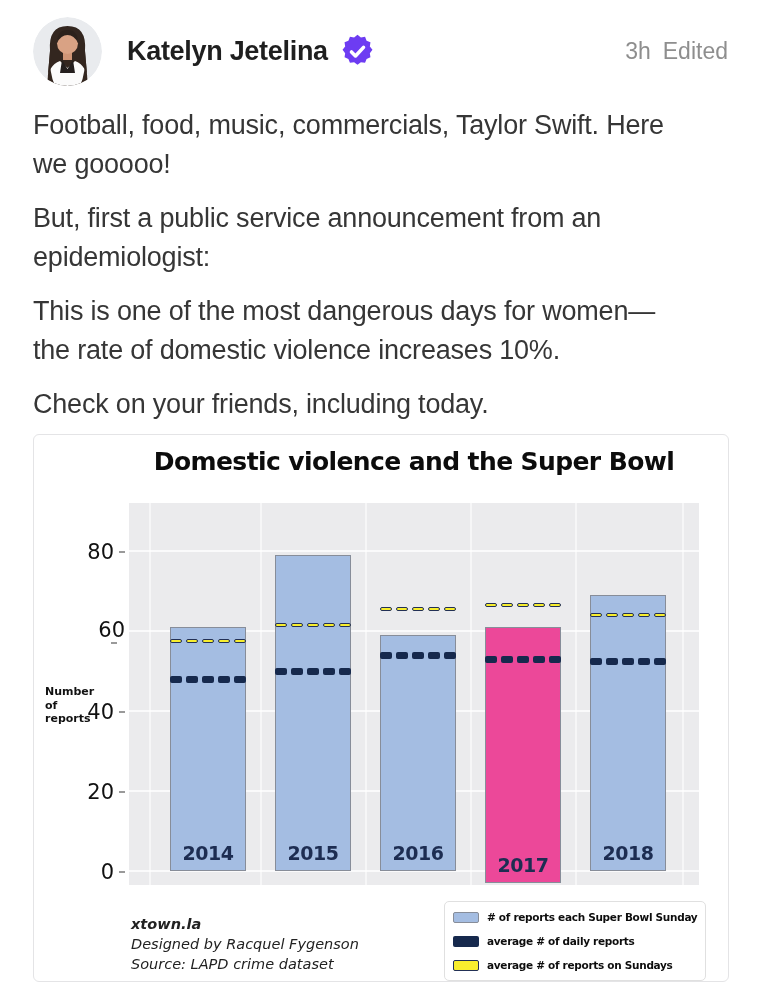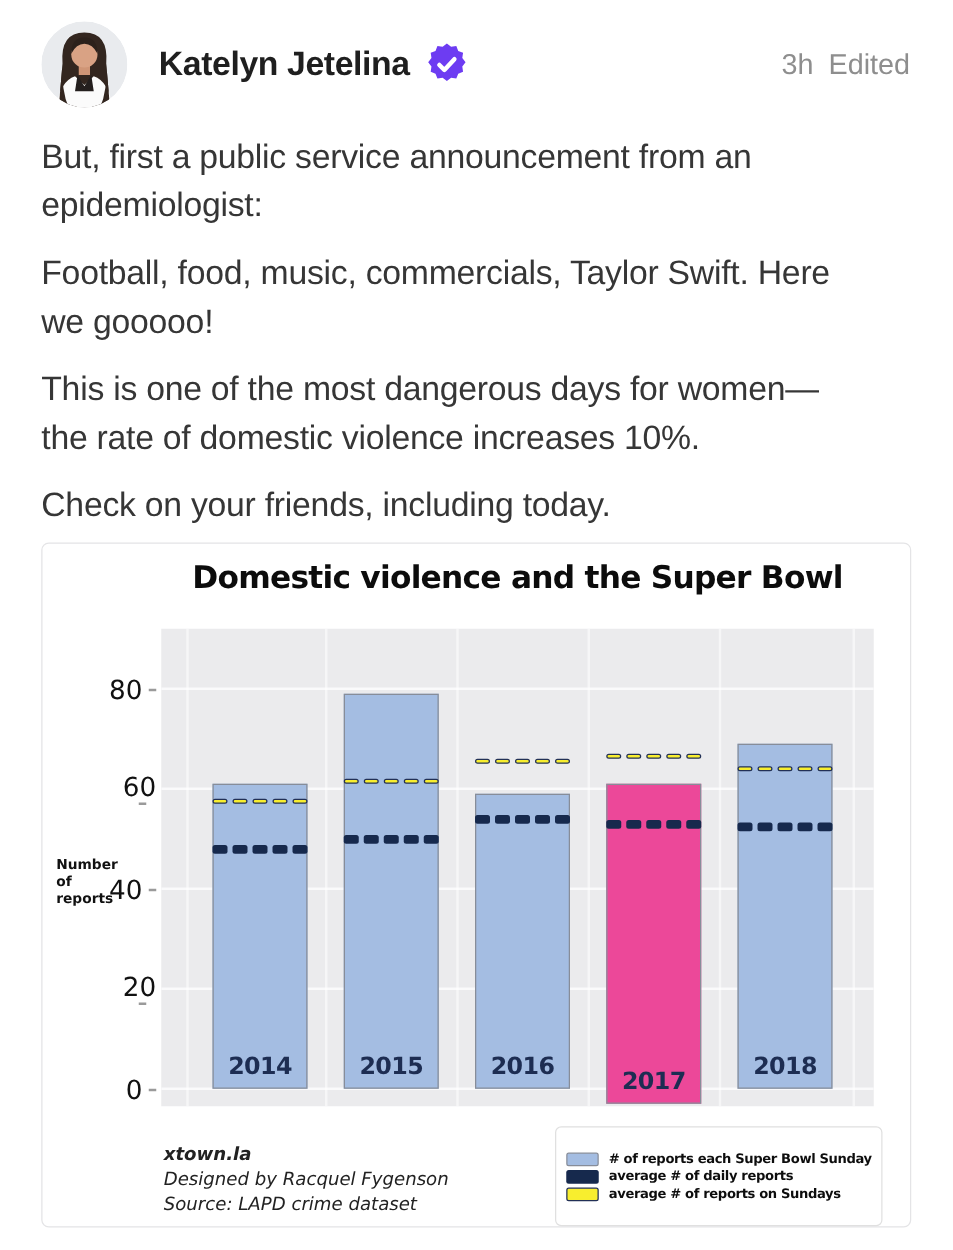--- a/index.html
+++ b/index.html
@@ -50,21 +50,21 @@
              font-family:"DejaVu Sans", sans-serif; font-weight:bold; font-size:11px;
              line-height:13.5px; color:#111; }
 
   .credits { position:absolute; left:97px; top:479px;
              font-family:"DejaVu Sans", sans-serif; font-style:italic; font-size:14.5px;
              line-height:20px; color:#222; }
   .credits .c0 { font-weight:bold; }
 
   .legend { position:absolute; left:410px; top:466px; width:262px; height:80px;
             background:#fff; border:1px solid #e0e0e0; border-radius:5px;
-            display:flex; flex-direction:column; justify-content:center; gap:2px;
+            display:flex; flex-direction:column; justify-content:center; gap:12px;
             padding:6px 8px; }
   .legend-row { display:flex; align-items:center; gap:8px; }
   .swatch { width:26px; height:11px; border-radius:2px; flex:0 0 auto; }
   .legend-label { font-family:"DejaVu Sans", sans-serif; font-weight:bold; font-size:10.5px;
                   color:#0d0d0d; white-space:nowrap; letter-spacing:-0.3px; }
 </style>
 </head>
 <body>
 
 <div class="header">
@@ -92,36 +92,36 @@
   <svg class="badge" viewBox="0 0 24 24">
     <path fill="#6d3cf2" d="M12 1.2l2.2 1.7 2.7-.4 1 2.5 2.5 1-.4 2.7 1.7 2.2-1.7 2.2.4 2.7-2.5 1-1 2.5-2.7-.4-2.2 1.7-2.2-1.7-2.7.4-1-2.5-2.5-1 .4-2.7-1.7-2.2 1.7-2.2-.4-2.7 2.5-1 1-2.5 2.7.4z"></path>
     <path d="M8.1 12.3l2.6 2.6 5.2-5.6" fill="none" stroke="#ffffff" stroke-width="2.3" stroke-linecap="round" stroke-linejoin="round"></path>
   </svg>
   <div class="time">
     <span class="t-rel">3h</span><span>Edited</span>
   </div>
 </div>
 
 <div class="post">
+  <p>Football, food, music, commercials, Taylor Swift. Here we gooooo!</p>
   <p>But, first a public service announcement from an epidemiologist:</p>
-  <p>Football, food, music, commercials, Taylor Swift. Here we gooooo!</p>
   <p>This is one of the most dangerous days for women—the rate of domestic violence increases 10%.</p>
   <p>Check on your friends, including today.</p>
 </div>
 
 <div class="chart-card">
   <div class="chart-title">Domestic violence and the Super Bowl</div>
 
   <div class="y-label">Number of reports</div>
   <div class="y-axis">
       <div class="ytick" style="bottom: 1px;">
         <span class="ytick-num">0</span>
         <span class="ytick-mark"></span>
       </div>
-      <div class="ytick" style="bottom: 81px; flex-direction: column;">
+      <div class="ytick" style="bottom: 81px;">
         <span class="ytick-num">20</span>
         <span class="ytick-mark"></span>
       </div>
       <div class="ytick" style="bottom: 161px;">
         <span class="ytick-num">40</span>
         <span class="ytick-mark"></span>
       </div>
       <div class="ytick" style="bottom: 241px; flex-direction: column;">
         <span class="ytick-num">60</span>
         <span class="ytick-mark"></span>

